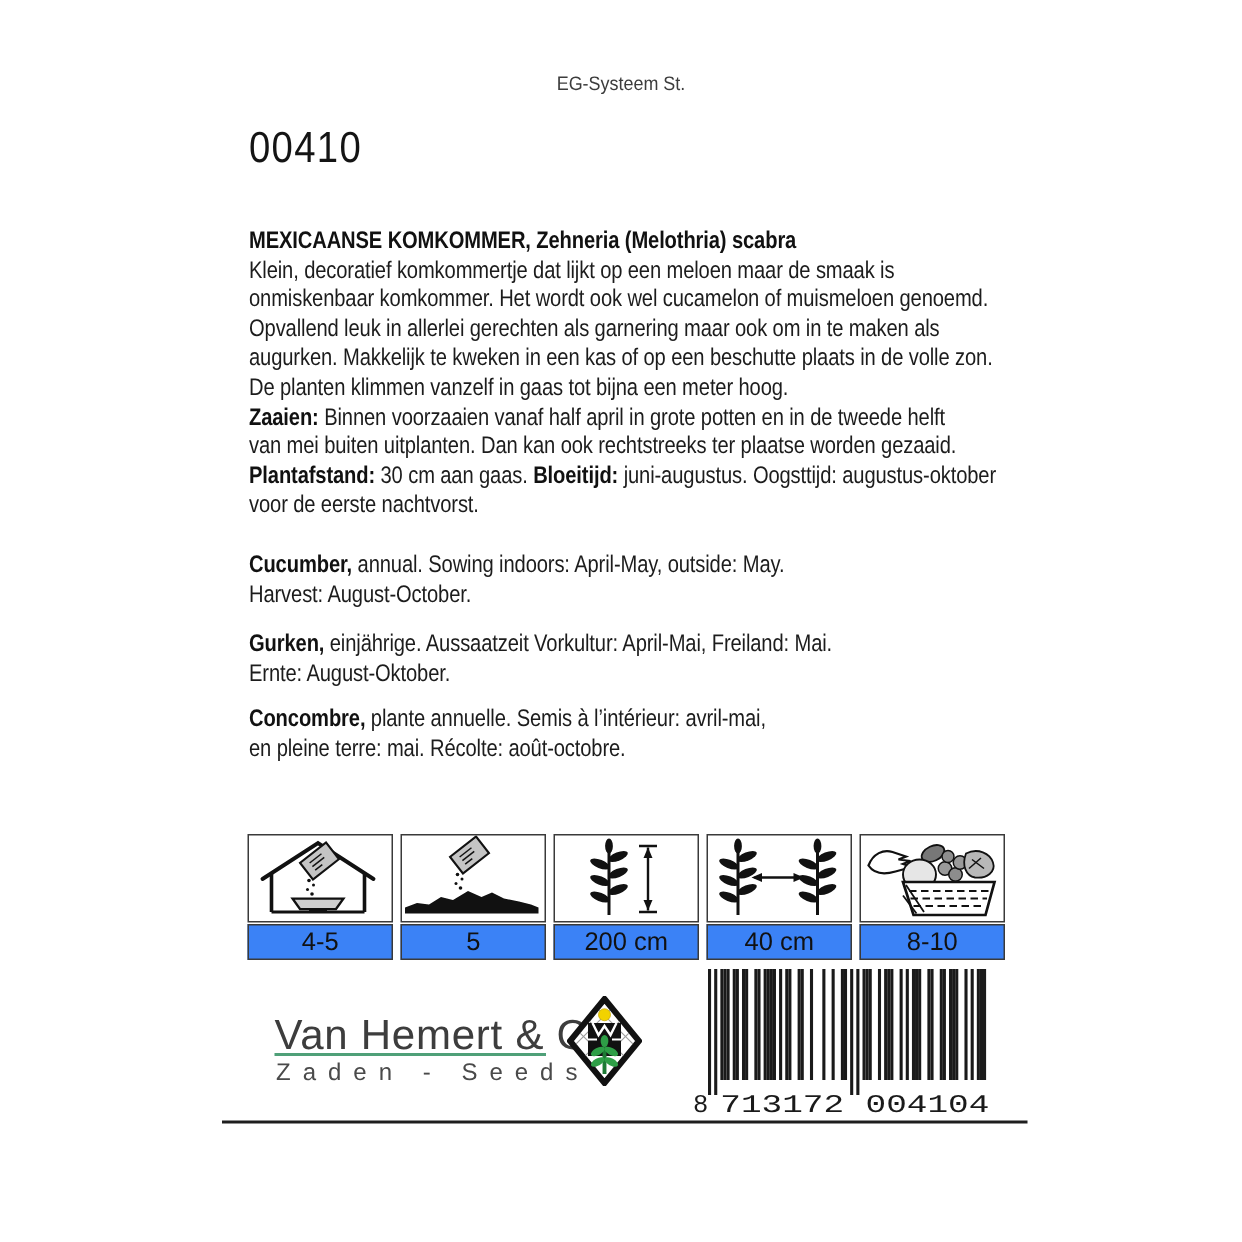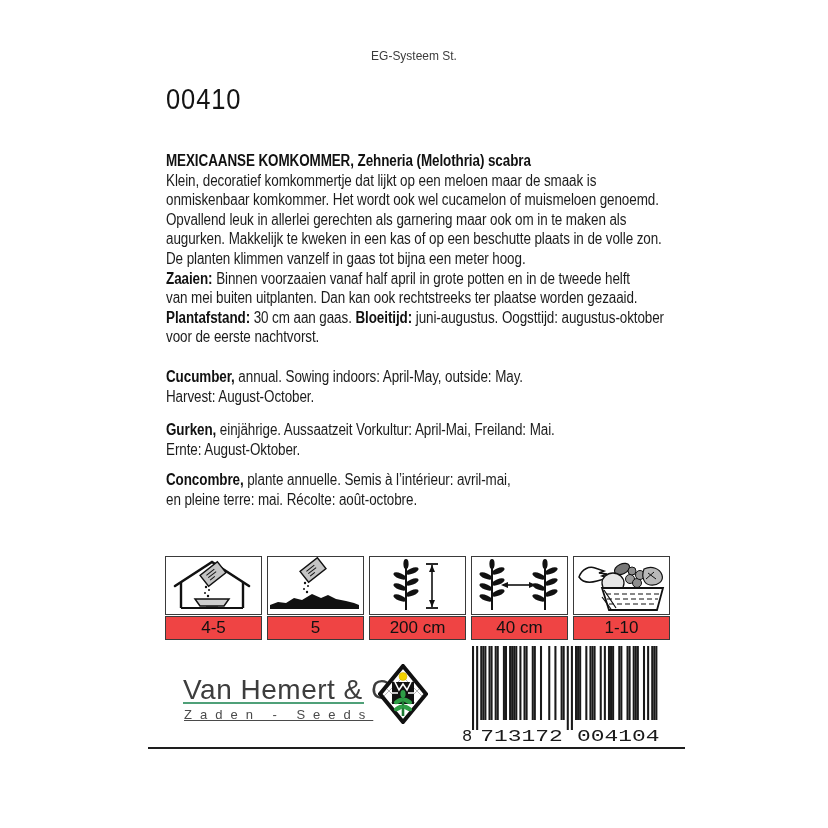--- a/index.html
+++ b/index.html
@@ -16,25 +16,25 @@
                transform:scaleX(0.84);transform-origin:0 0;letter-spacing:-0.1px;color:#1c1c1c;}
   .tline{white-space:nowrap;}
   .tline .b{font-weight:bold;color:#111;}
   
   #pictogram-row{top:556px;left:165px;display:flex;gap:5px;}
   .picto{width:97px;box-sizing:border-box;}
   .picto .img{box-sizing:border-box;width:97px;height:59px;border:1.7px solid #3a3a3a;background:#fff;}
   .picto .img svg{display:block;width:93px;height:55px;}
   .picto .lbl{box-sizing:border-box;margin-top:1px;width:97px;height:24px;border:1.7px solid #3a3a3a;
               display:flex;align-items:center;justify-content:center;font-size:17px;color:#111;
-              background:#ef4444;}
+              background:#3b82f6;}
   
   #brand-name{top:674px;left:183px;font-size:28px;color:#3d3d3d;letter-spacing:0.5px;}
   #brand-underline{top:702px;left:183px;width:181px;height:2px;}
-  #brand-tagline{top:707px;left:184px;font-size:13px;color:#4a4a4a;letter-spacing:8px;white-space:nowrap;text-decoration:underline;}
+  #brand-tagline{top:707px;left:184px;font-size:16px;color:#4a4a4a;letter-spacing:8px;white-space:nowrap;}
   #diamond-logo{top:664px;left:378px;width:50px;height:60px;}
   
   #barcode{top:646px;left:462px;}
   
   #bottom-rule{top:747px;left:148px;width:537px;height:2.4px;background:#1e1e1e;}
 </style>
 </head>
 <body>
 
 <div>
@@ -181,21 +181,21 @@
           <circle cx="58" cy="14" r="4" fill="#8d8d8d" stroke="#111" stroke-width="1"></circle>
           <path d="M70 12 C78 8 86 12 88 18 C90 24 84 29 76 28 C70 27 67 20 70 12 Z" fill="#b8b8b8" stroke="#111" stroke-width="1.2"></path>
           <path d="M74 16 L82 22 M72 22 L80 15" stroke="#111" stroke-width="1"></path>
           <path d="M28 31 L89 31 L83 53 L35 53 Z" fill="#fff" stroke="#111" stroke-width="1.8"></path>
           <line x1="32" y1="37" x2="86" y2="37" stroke="#111" stroke-width="1.2" stroke-dasharray="5 3"></line>
           <line x1="33" y1="42" x2="84" y2="42" stroke="#111" stroke-width="1.2" stroke-dasharray="5 3"></line>
           <line x1="35" y1="47" x2="82" y2="47" stroke="#111" stroke-width="1.2" stroke-dasharray="5 3"></line>
           <path d="M30 33 L42 51 M28 40 L37 52" stroke="#111" stroke-width="1.2"></path>
         </svg>
       </div>
-      <div class="lbl">1-10</div>
+      <div class="lbl">8-10</div>
     </div>
 
   </div>
 
   <div class="abs" id="brand-name">Van Hemert &amp; Co</div>
   <div class="abs" id="brand-underline" style="background: rgb(79, 160, 120);"></div>
   <div class="abs" id="brand-tagline">Zaden - Seeds</div>
 
   <div class="abs" id="diamond-logo">
     <svg viewBox="0 0 50 60" width="50" height="60">

